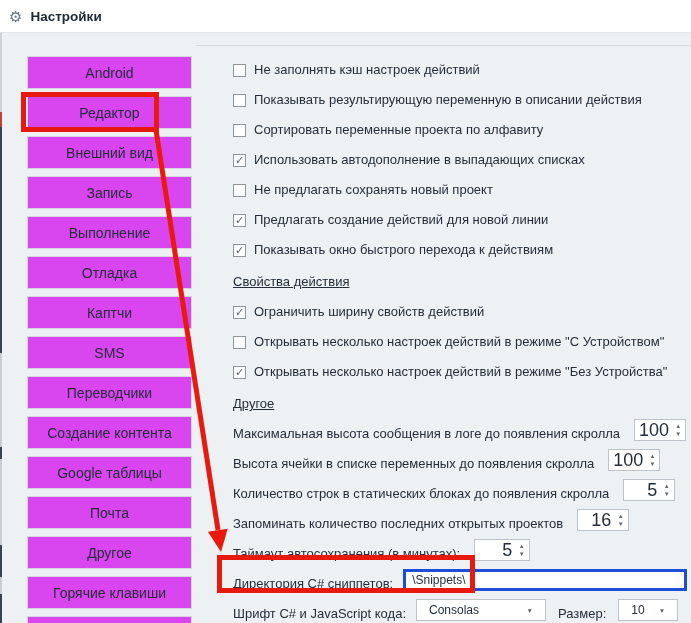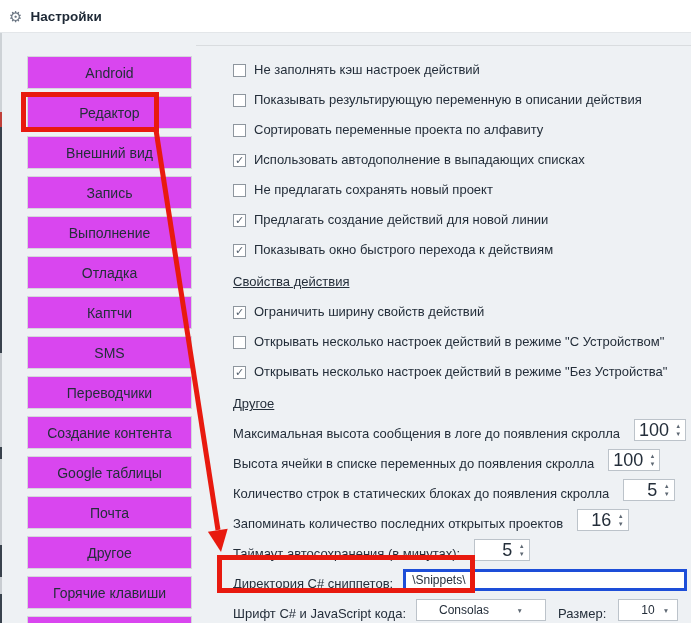--- a/index.html
+++ b/index.html
@@ -56,21 +56,21 @@
     flex:1; display:flex; align-items:center; justify-content:flex-end;
     padding:0 2px 0 4px; font-size:18px;
   }
   .spin .arr {
     width:15px; display:flex; flex-direction:column;
     align-items:center; justify-content:center; gap:2px;
     color:#5e6873; font-size:6px; line-height:1;
   }
   .dd {
     height:22px; border:1px solid #bcc3ca; background:#fff;
-    display:flex; align-items:center; padding:0 22px;
+    display:flex; align-items:center; padding:0 12px;
     font-size:12px; flex:none;
   }
   .dd .caret { margin-left:auto; font-size:6.5px; color:#5e6873; padding-left:8px; }
   .dd-font { width:130px; margin-left:10px; }
   .dd-size { width:60px; margin-left:12px; }
   .lbl2 { margin-left:12px; white-space:nowrap; }
   .txt {
     flex:1; min-width:0; height:22px;
     border:3px solid #1d4ed8; background:#fff; margin-left:10px;
     padding:0 6px; font:12px "Liberation Sans","DejaVu Sans",sans-serif;

